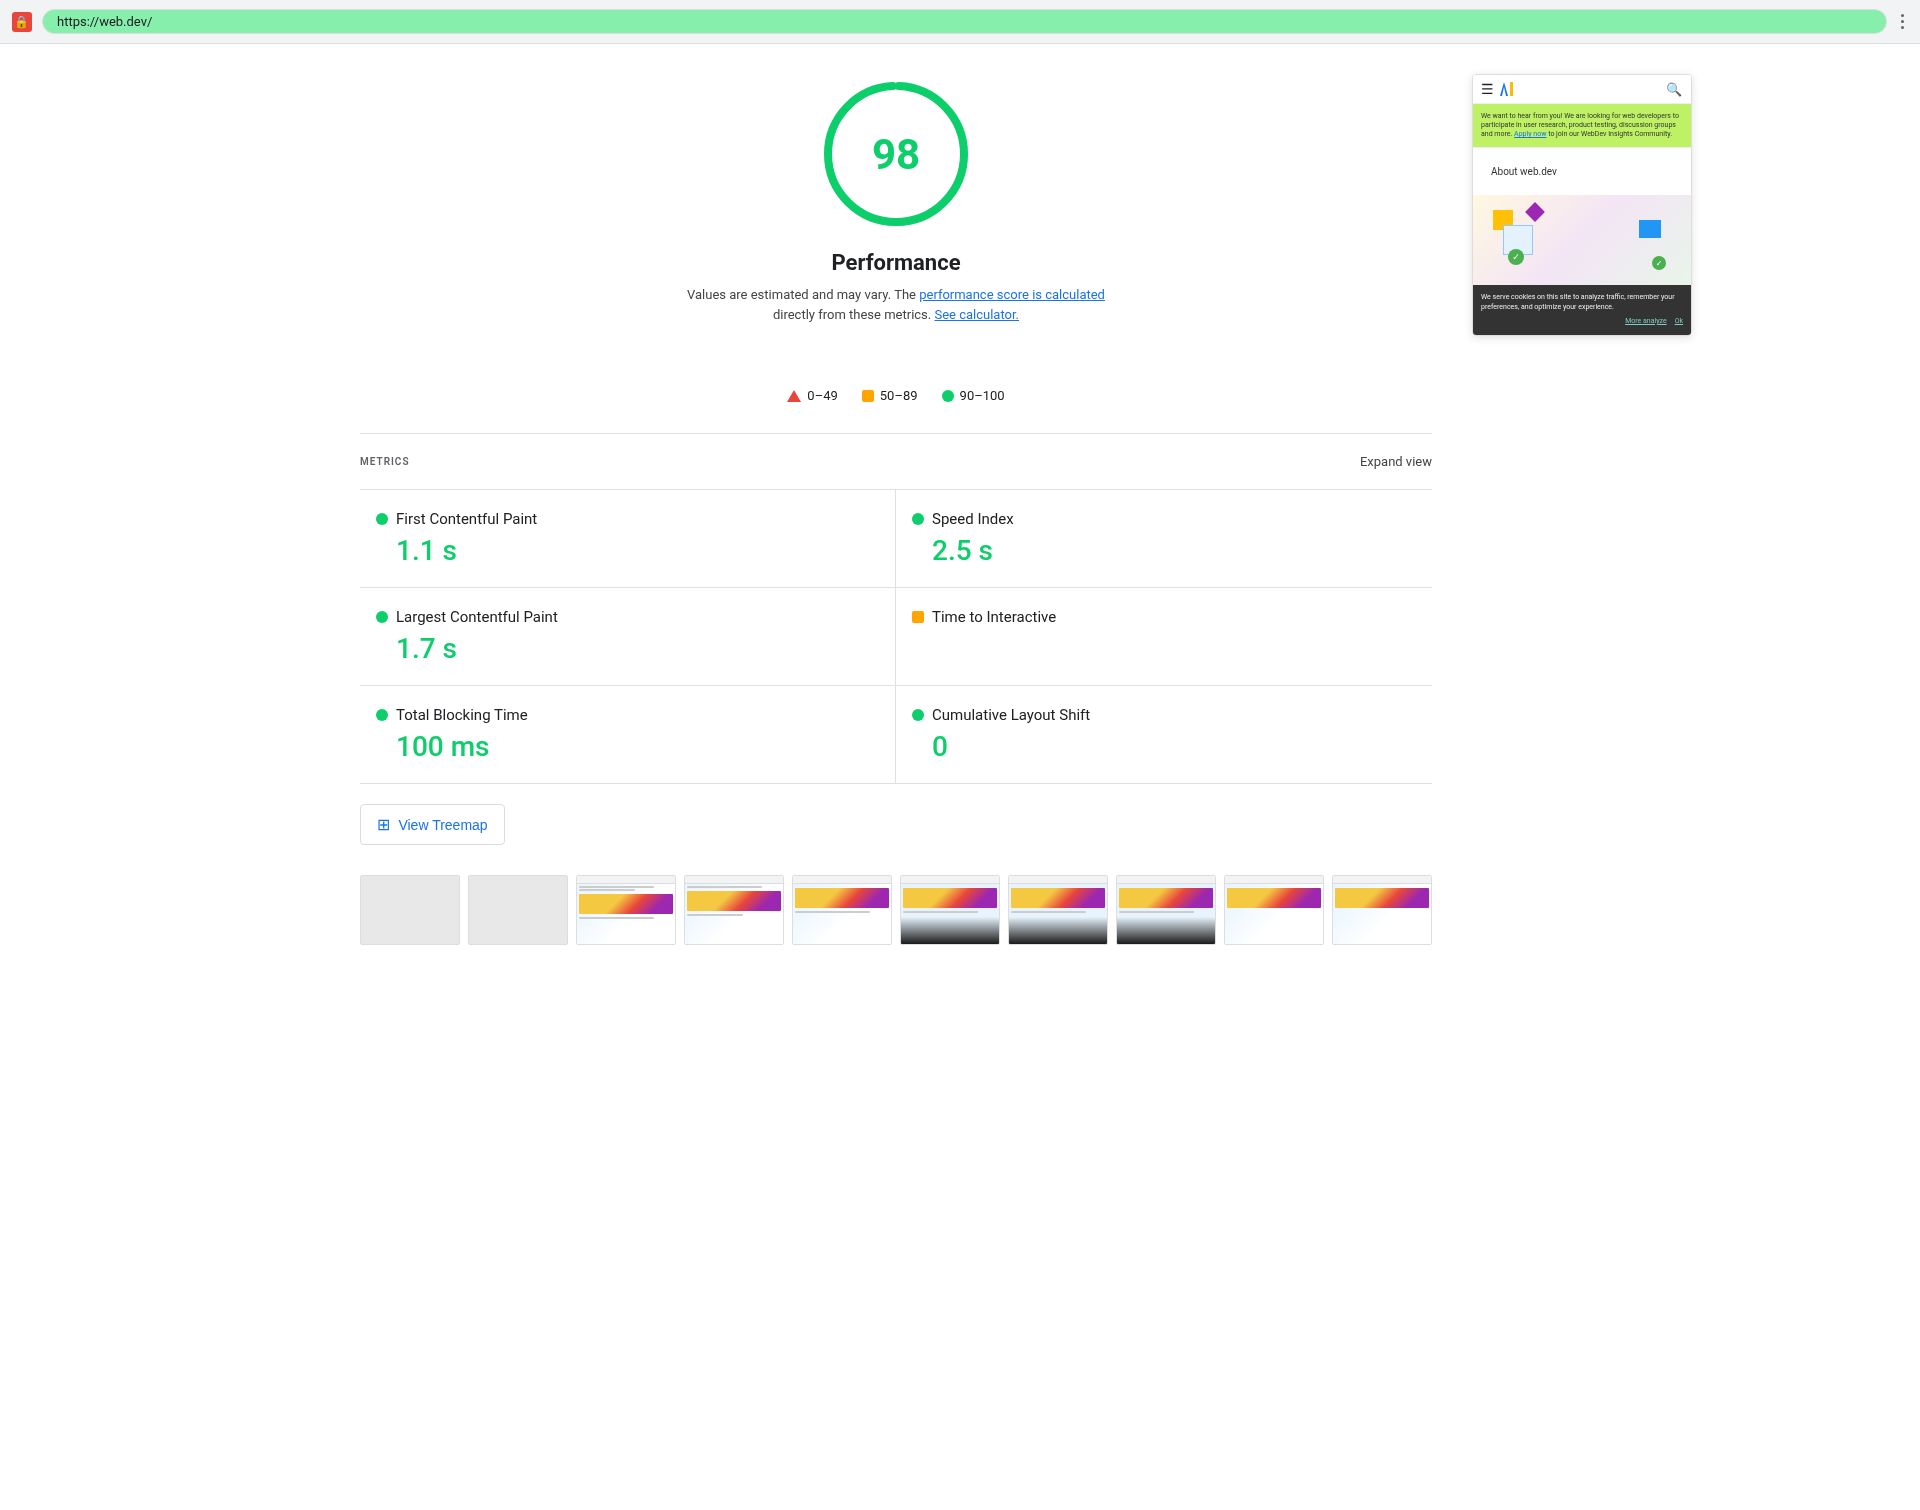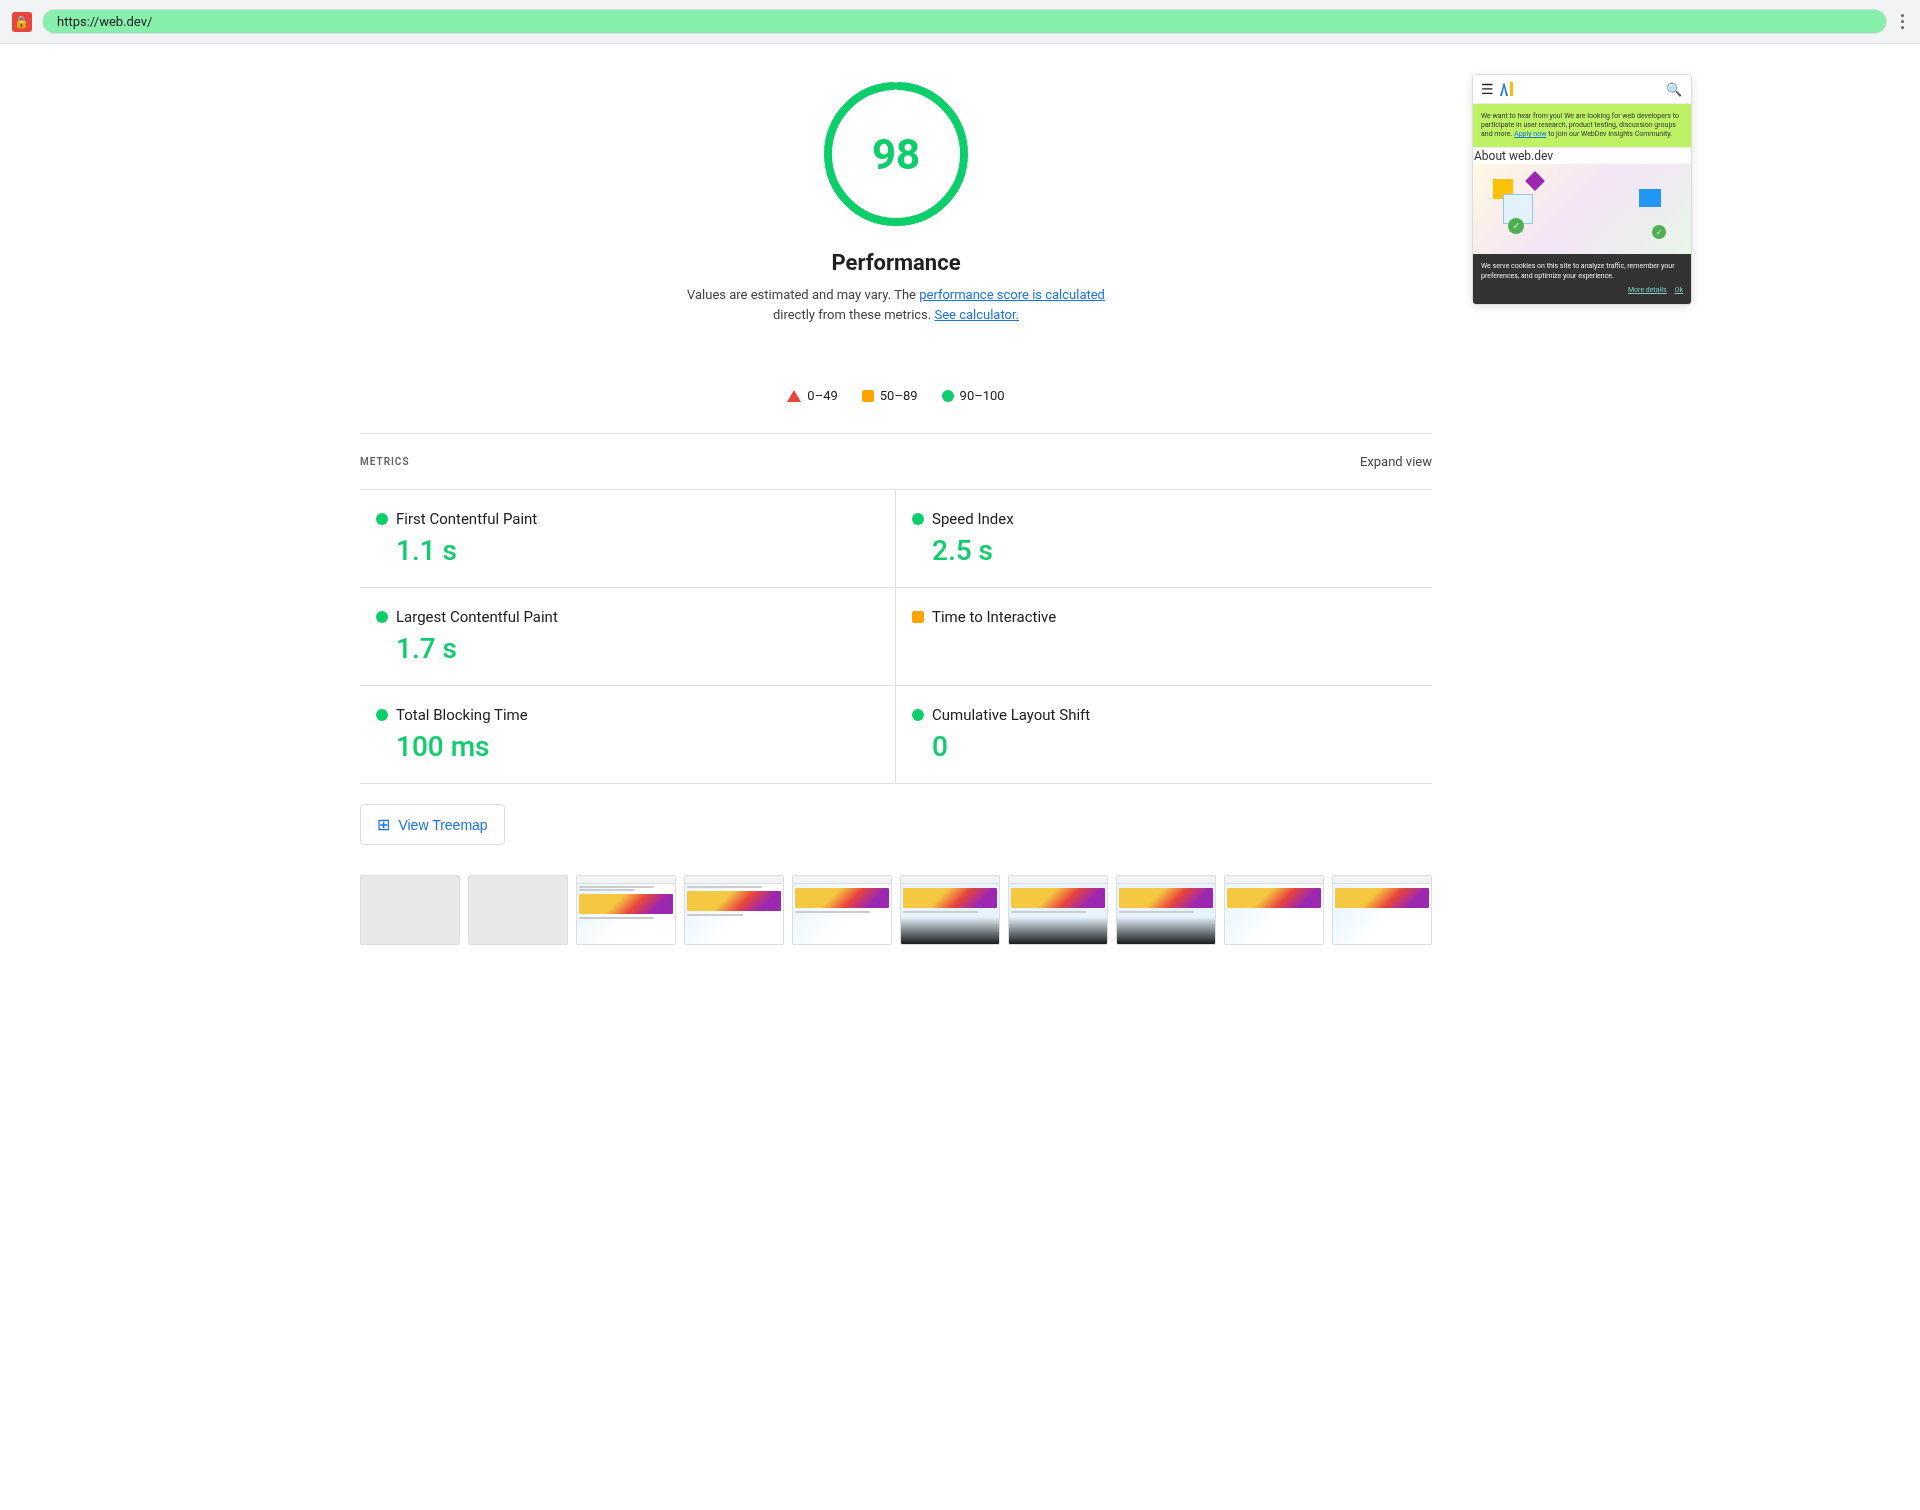--- a/index.html
+++ b/index.html
@@ -91,21 +91,21 @@
     .site-preview {
       width: 220px; border: 1px solid #ddd; border-radius: 4px; overflow: hidden;
       box-shadow: 0 2px 8px rgba(0,0,0,0.12);
     }
     .preview-bar { display: flex; align-items: center; padding: 6px 8px; background: white; border-bottom: 1px solid #eee; gap: 6px; }
     .preview-bar-logo { width: 20px; height: 16px; display: flex; align-items: center; justify-content: center; }
     .preview-search { margin-left: auto; font-size: 13px; color: #666; }
     .preview-body { background: white; }
     .preview-banner { background: #bef264; padding: 8px; font-size: 7px; color: #333; line-height: 1.3; border-bottom: 1px solid #eee; }
     .preview-banner a { color: #1a73e8; }
-    .preview-about { padding: 1px; font-size: 12px; color: #333; }
+    .preview-about { padding: 18px; font-size: 10px; color: #333; }
     .preview-illustration { width: 100%; height: 90px; background: linear-gradient(135deg, #fff8e1 0%, #f3e5f5 50%, #e8f5e9 100%); display: flex; align-items: center; justify-content: center; position: relative; overflow: hidden; }
     .illus-shape1 { position: absolute; width: 20px; height: 20px; background: #ffc107; top: 15px; left: 20px; }
     .illus-shape2 { position: absolute; width: 14px; height: 14px; background: #9c27b0; transform: rotate(45deg); top: 10px; left: 55px; }
     .illus-shape3 { position: absolute; width: 30px; height: 30px; background: #e3f2fd; border: 1px solid #90caf9; top: 30px; left: 30px; }
     .illus-shape4 { position: absolute; width: 22px; height: 18px; background: #2196f3; top: 25px; right: 30px; }
     .illus-check1 { position: absolute; width: 16px; height: 16px; background: #4caf50; border-radius: 50%; bottom: 20px; left: 35px; display: flex; align-items: center; justify-content: center; }
     .illus-check2 { position: absolute; width: 14px; height: 14px; background: #4caf50; border-radius: 50%; bottom: 15px; right: 25px; display: flex; align-items: center; justify-content: center; }
     .preview-cookie { background: #333; padding: 8px; font-size: 7px; color: #eee; line-height: 1.4; }
     .preview-cookie a { color: #80cbc4; }
     .preview-cookie-btns { display: flex; gap: 4px; margin-top: 4px; justify-content: flex-end; }
@@ -354,20 +354,20 @@
           <div class="illus-check1">
             <span style="color:white;font-size:9px;">✓</span>
           </div>
           <div class="illus-check2">
             <span style="color:white;font-size:8px;">✓</span>
           </div>
         </div>
         <div class="preview-cookie">
           <span>We serve cookies on this site to analyze traffic, remember your preferences, and optimize your experience.</span>
           <div class="preview-cookie-btns">
-            <a href="#" class="preview-cookie-btn">More details</a>
+            <a href="#" class="preview-cookie-btn">More analyze</a>
             <span class="preview-cookie-ok">Ok</span>
           </div>
         </div>
       </div>
     </div>
   </div>
 </div>
 
 </body></html>

